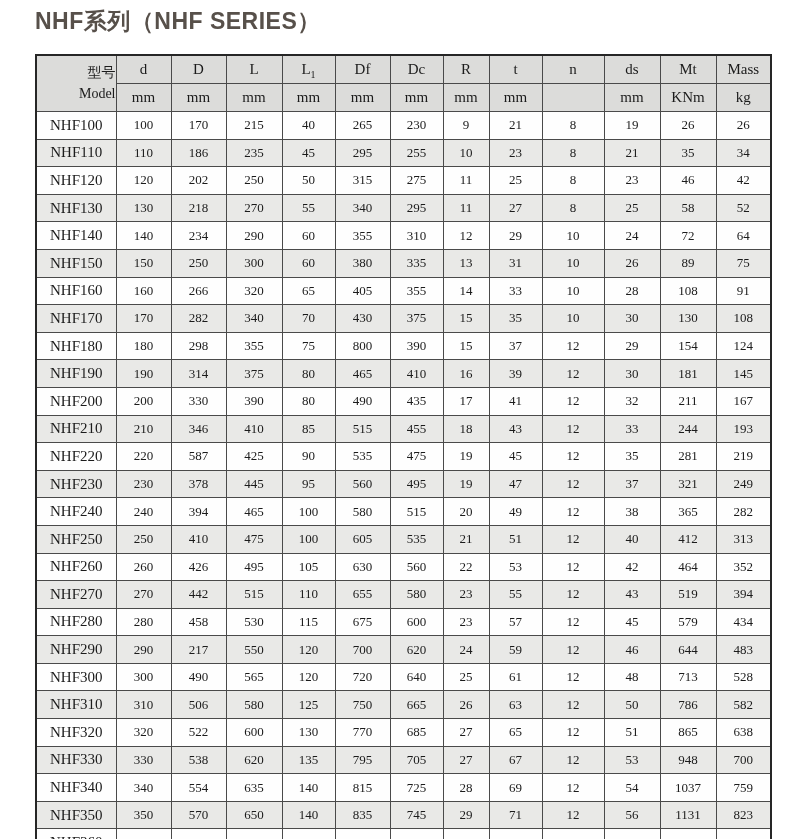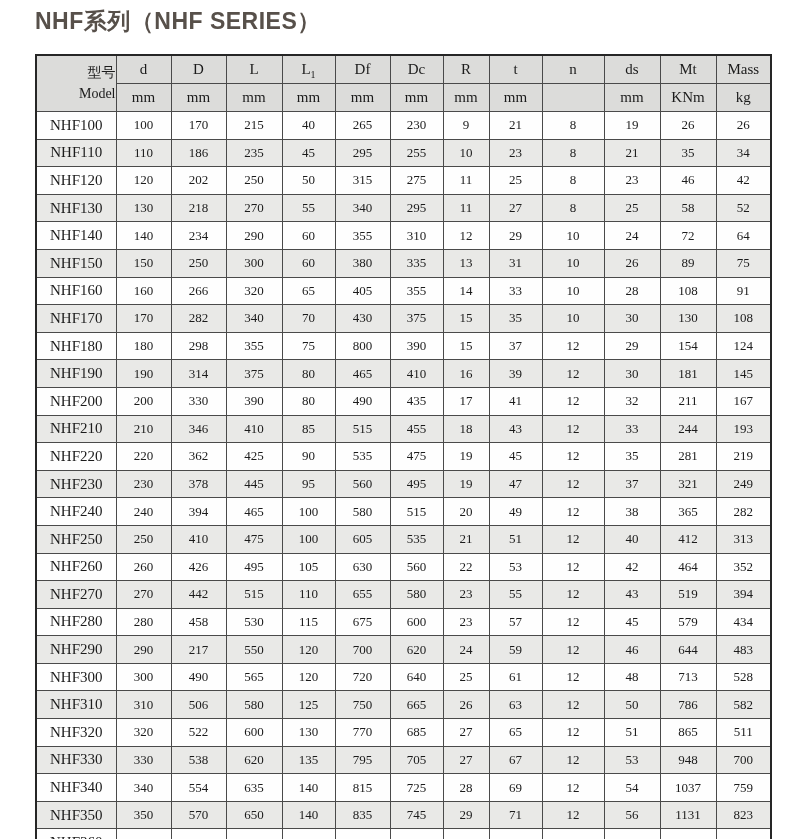--- a/index.html
+++ b/index.html
@@ -300,21 +300,21 @@
           <td>18</td>
           <td>43</td>
           <td>12</td>
           <td>33</td>
           <td>244</td>
           <td>193</td>
         </tr>
         <tr>
           <th class="model-cell">NHF220</th>
           <td>220</td>
-          <td>362</td>
+          <td>587</td>
           <td>425</td>
           <td>90</td>
           <td>535</td>
           <td>475</td>
           <td>19</td>
           <td>45</td>
           <td>12</td>
           <td>35</td>
           <td>281</td>
           <td>219</td>
@@ -460,21 +460,21 @@
           <td>522</td>
           <td>600</td>
           <td>130</td>
           <td>770</td>
           <td>685</td>
           <td>27</td>
           <td>65</td>
           <td>12</td>
           <td>51</td>
           <td>865</td>
-          <td>511</td>
+          <td>638</td>
         </tr>
         <tr class="alt">
           <th class="model-cell">NHF330</th>
           <td>330</td>
           <td>538</td>
           <td>620</td>
           <td>135</td>
           <td>795</td>
           <td>705</td>
           <td>27</td>

